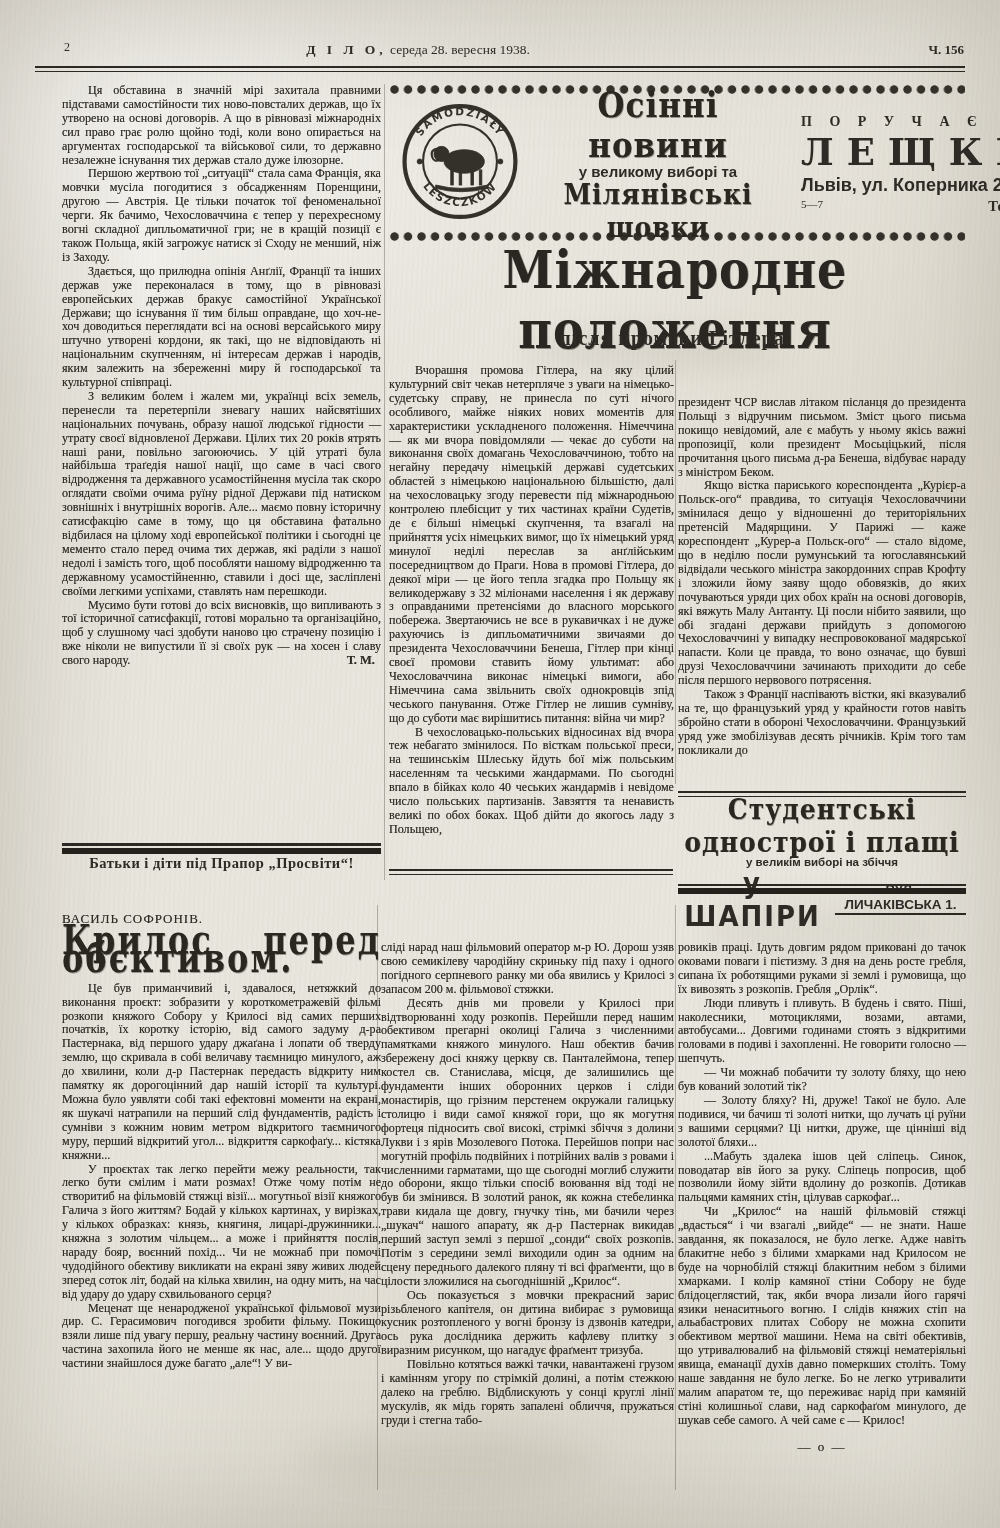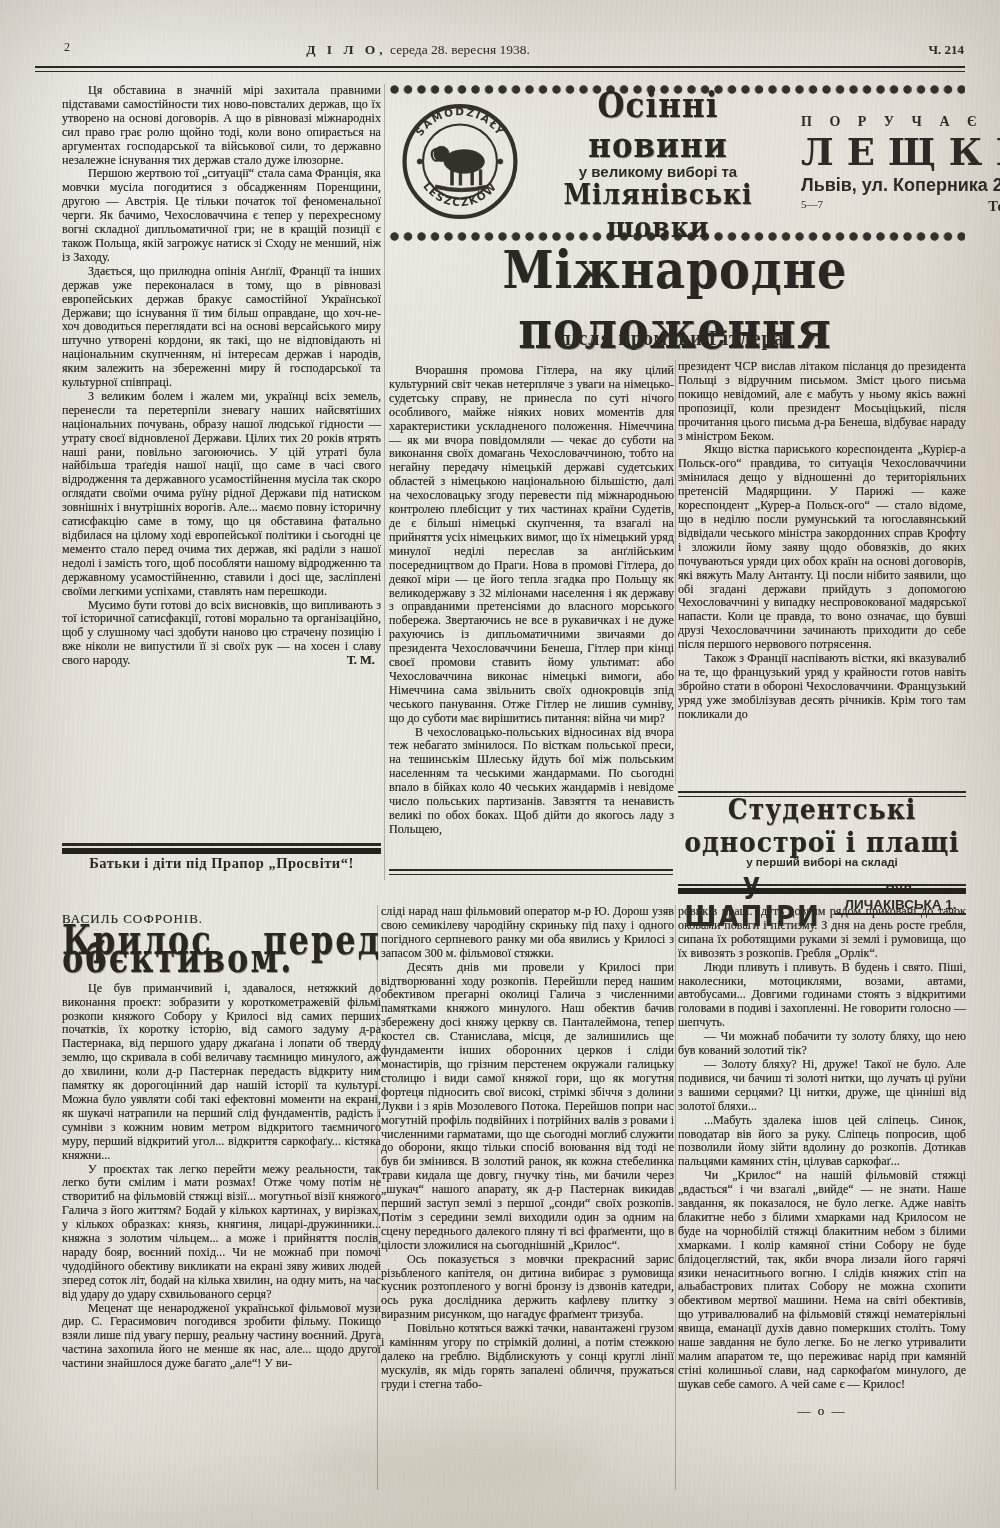--- a/index.html
+++ b/index.html
@@ -15,21 +15,21 @@
     overflow:hidden;
     font-family:"Liberation Serif","DejaVu Serif",serif;
     color:#2e2b26;
   }
   .abs{position:absolute;}
   .body-text{
     font-size:12.1px; line-height:13.9px; text-align:justify;
     color:#2f2c27; text-shadow:0 0 .5px rgba(47,44,39,.55);
   }
   .para{margin:0; text-indent:26px;}
-  .cont{text-indent:0;}
+  .cont{text-indent:0;margin-top:36px;}
   .double-rule{border-top:2px solid #2c2925; border-bottom:1px solid #2c2925; height:3px;}
   .vrule{width:1px; background:rgba(70,64,54,.35);}
   
   #pagenum{left:64px; top:40px; font-size:12px;}
   #masthead{left:0; top:42px; width:836px; text-align:center; font-size:13.5px;}
   #masthead b{letter-spacing:4px;}
   #issue{right:36px; top:42px; font-size:13px; font-weight:bold; position:absolute;}
   #toprule{left:35px; top:66px; width:930px;}
   
   #edit-col{left:62px; top:84px; width:319px;}
@@ -100,21 +100,21 @@
   <div class="stain" id="stain1"></div>
   <div class="stain" id="stain2"></div>
   <div class="stain" id="stain3"></div>
   <div class="stain" id="stain4"></div>
 
   <div class="abs" id="pagenum">2</div>
   <div class="abs" id="masthead">
     <b>Д І Л О,</b>
     <span>середа 28. вересня 1938.</span>
   </div>
-  <div id="issue">Ч. 214</div>
+  <div id="issue">Ч. 156</div>
   <div class="abs double-rule" id="toprule"></div>
 
   <div class="abs body-text" id="edit-col">
     <div>
         <p class="para">Ця обставина в значній мірі захитала правними підставами самостійности тих ново-повсталих держав, що їх утворено на основі договорів. А що в рівновазі міжнародніх сил право грає ролю щойно тоді, коли воно опирається на аргументах господарської та військової сили, то державно незалежне існування тих держав стало дуже ілюзорне.</p>
         <p class="para">Першою жертвою тої „ситуації“ стала сама Франція, яка мовчки мусіла погодитися з обсадженням Поренщини, другою — Австрія. Це тільки початок тої феноменальної черги. Як бачимо, Чехословаччина є тепер у перехресному вогні складної дипльоматичної гри; не в кращій позиції є також Польща, якій загрожує натиск зі Сходу не менший, ніж із Заходу.</p>
         <p class="para">Здається, що прилюдна опінія Анґлії, Франції та інших держав уже переконалася в тому, що в рівновазі европейських держав бракує самостійної Української Держави; що існування її тим більш оправдане, що хоч-не-хоч доводиться переглядати всі на основі версайського миру штучно утворені кордони, як такі, що не відповідають ні національним скупченням, ні інтересам держав і народів, яким залежить на збереженні миру й господарської та культурної співпраці.</p>
         <p class="para">З великим болем і жалем ми, українці всіх земель, перенесли та перетерпіли зневагу наших найсвятіших національних почувань, образу нашої людської гідности — утрату своєї відновленої Держави. Цілих тих 20 років ятрять наші рани, повільно загоюючись. У цій утраті була найбільша траґедія нашої нації, що саме в часі свого відродження та державного усамостійнення мусіла так скоро оглядати своїми очима руїну рідної Держави під натиском зовнішніх і внутрішніх ворогів. Але... маємо повну історичну сатисфакцію саме в тому, що ця обставина фатально відбилася на цілому ході европейської політики і сьогодні це мементо стало перед очима тих держав, які раділи з нашої недолі і замість того, щоб пособляти нашому відродженню та державному усамостійненню, ставили і досі ще, засліплені своїми легкими успіхами, ставлять нам перешкоди.</p>
         <p class="para">Мусимо бути готові до всіх висновків, що випливають з тої історичної сатисфакції, готові морально та організаційно, щоб у слушному часі здобути наново цю страчену позицію і вже ніколи не випустили її зі своїх рук — на хосен і славу свого народу.</p>
       </div>
@@ -193,42 +193,42 @@
   <div class="abs double-rule" id="mid-rule"></div>
 
   <div class="abs vrule" style="left:384px; top:84px; height:796px;"></div>
   <div class="abs vrule" style="left:675px; top:360px; height:424px;"></div>
   <div class="abs vrule" style="left:377px; top:905px; height:585px;"></div>
   <div class="abs vrule" style="left:675px; top:905px; height:585px;"></div>
 
   <div class="abs double-rule" id="ad2-toprule"></div>
   <div class="abs" id="ad2">
     <div class="ad-heavy" id="ad2-l1">Студентські однострої і плащі</div>
-    <div id="ad2-l2">у перший виборі на складі</div>
+    <div id="ad2-l2">у великім виборі на збіччя</div>
     <div id="ad2-l3">
       <span class="big">у ШАПІРИ</span>
       <span class="addr">ВУЛ. ЛИЧАКІВСЬКА 1.</span>
     </div>
   </div>
   <div class="abs" id="ad2-bar">
     <div class="t"></div>
       <div class="b"></div>
   </div>
 
   <div class="abs body-text" id="feat-c1">
     <div id="feat-byline">ВАСИЛЬ СОФРОНІВ.</div>
     <div id="feat-title">Крилос перед обєктивом.</div>
     <div>
         <p class="para">Це був приманчивий і, здавалося, нетяжкий до виконання проєкт: зобразити у короткометражевій фільмі розкопи княжого Собору у Крилосі від самих перших початків, їх коротку історію, від самого задуму д-ра Пастернака, від першого удару джаґана і лопати об тверду землю, що скривала в собі величаву таємницю минулого, аж до хвилини, коли д-р Пастернак передасть відкриту ним памятку як дорогоцінний дар нашій історії та культурі. Можна було уявляти собі такі ефектовні моменти на екрані, як шукачі натрапили на перший слід фундаментів, радість і сумніви з кожним новим метром відкритого таємничого муру, перший відкритий угол... відкриття саркофаґу... кістяка княжни...</p>
         <p class="para">У проєктах так легко перейти межу реальности, так легко бути смілим і мати розмах! Отже чому потім не створитиб на фільмовій стяжці візії... могутньої візії княжого Галича з його життям? Бодай у кількох картинах, у вирізках, у кількох образках: князь, княгиня, лицарі-дружинники... княжна з золотим чільцем... а може і прийняття послів, нараду бояр, воєнний похід... Чи не можнаб при помочі чудодійного обективу викликати на екрані зяву живих людей зперед соток літ, бодай на кілька хвилин, на одну мить, на час від удару до удару схвильованого серця?</p>
         <p class="para">Меценат ще ненародженої української фільмової музи дир. С. Герасимович погодився зробити фільму. Покищо взяли лише під увагу першу, реальну частину воєнний. Друга частина захопила його не менше як нас, але... щодо другої частини знайшлося дуже багато „але“! У ви-</p>
       </div>
   </div>
   <div class="abs body-text" id="feat-c2">
-    <p class="para cont">сліді нарад наш фільмовий оператор м-р Ю. Дорош узяв свою семикілеву чародійну скриньку під паху і одного погідного серпневого ранку ми оба явились у Крилосі з запасом 300 м. фільмової стяжки.</p>
+    <p class="para cont">сліді нарад наш фільмовий оператор м-р Ю. Дорош узяв свою семикілеву чародійну скриньку під паху і одного погідного серпневого ранку ми оба явились у Крилосі з запасом 200 м. фільмової стяжки.</p>
     <div>
         <p class="para">Десять днів ми провели у Крилосі при відтворюванні ходу розкопів. Перейшли перед нашим обективом прегарні околиці Галича з численними памятками княжого минулого. Наш обектив бачив збережену досі княжу церкву св. Панталеймона, тепер костел св. Станислава, місця, де залишились ще фундаменти інших оборонних церков і сліди монастирів, що грізним перстенем окружали галицьку столицю і види самої княжої гори, що як могутня фортеця підносить свої високі, стрімкі збіччя з долини Лукви і з ярів Мозолевого Потока. Перейшов попри нас могутній профіль подвійних і потрійних валів з ровами і численними гарматами, що ще сьогодні моглиб служити до оборони, якщо тільки спосіб воювання від тоді не був би змінився. В золотий ранок, як кожна стебелинка трави кидала ще довгу, гнучку тінь, ми бачили через „шукач“ нашого апарату, як д-р Пастернак викидав перший заступ землі з першої „сонди“ своїх розкопів. Потім з середини землі виходили один за одним на сцену переднього далекого пляну ті всі фраґменти, що в цілости зложилися на сьогоднішній „Крилос“.</p>
         <p class="para">Ось показується з мовчки прекрасний зарис різьбленого капітеля, он дитина вибирає з румовища кусник розтопленого у вогні бронзу із дзвонів катедри, ось рука дослідника держить кафлеву плитку з виразним рисунком, що нагадує фраґмент тризуба.</p>
         <p class="para">Повільно котяться важкі тачки, навантажені грузом і камінням угору по стрімкій долині, а потім стежкою далеко на греблю. Відблискують у сонці круглі лінії мускулів, як мідь горять запалені обличчя, пружаться груди і стегна табо-</p>
       </div>
   </div>
   <div class="abs body-text" id="feat-c3">
     <p class="para cont">ровиків праці. Ідуть довгим рядом приковані до тачок оковами поваги і пієтизму. З дня на день росте гребля, сипана їх роботящими руками зі землі і румовища, що їх вивозять з розкопів. Гребля „Орлік“.</p>
     <div>
         <p class="para">Люди пливуть і пливуть. В будень і свято. Піші, наколесники, мотоциклями, возами, автами, автобусами... Довгими годинами стоять з відкритими головами в подиві і захопленні. Не говорити голосно — шепчуть.</p>

